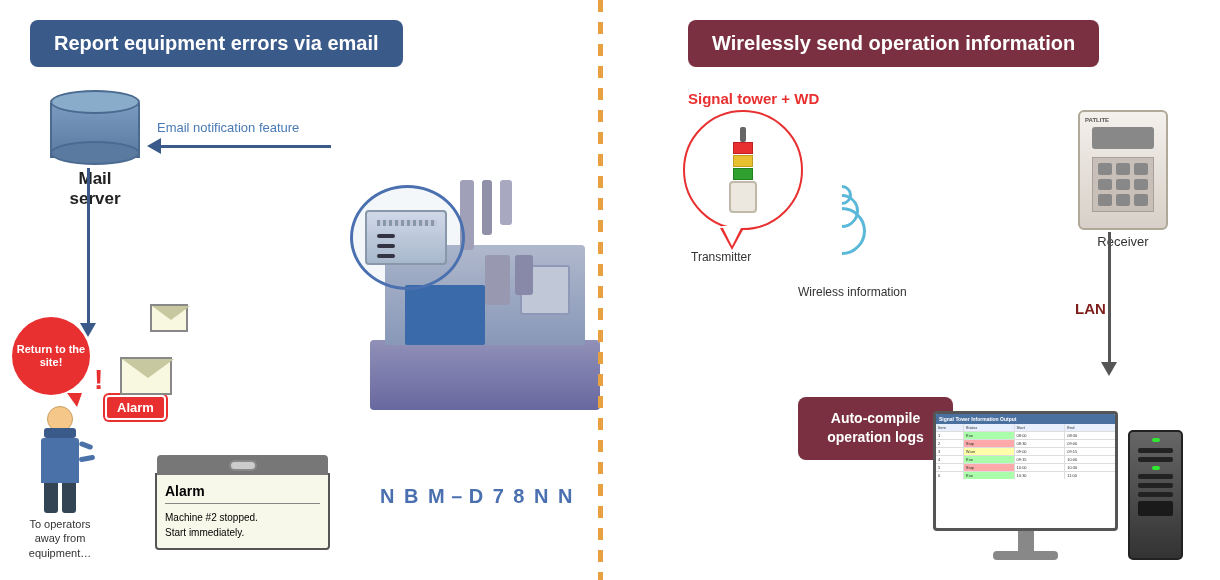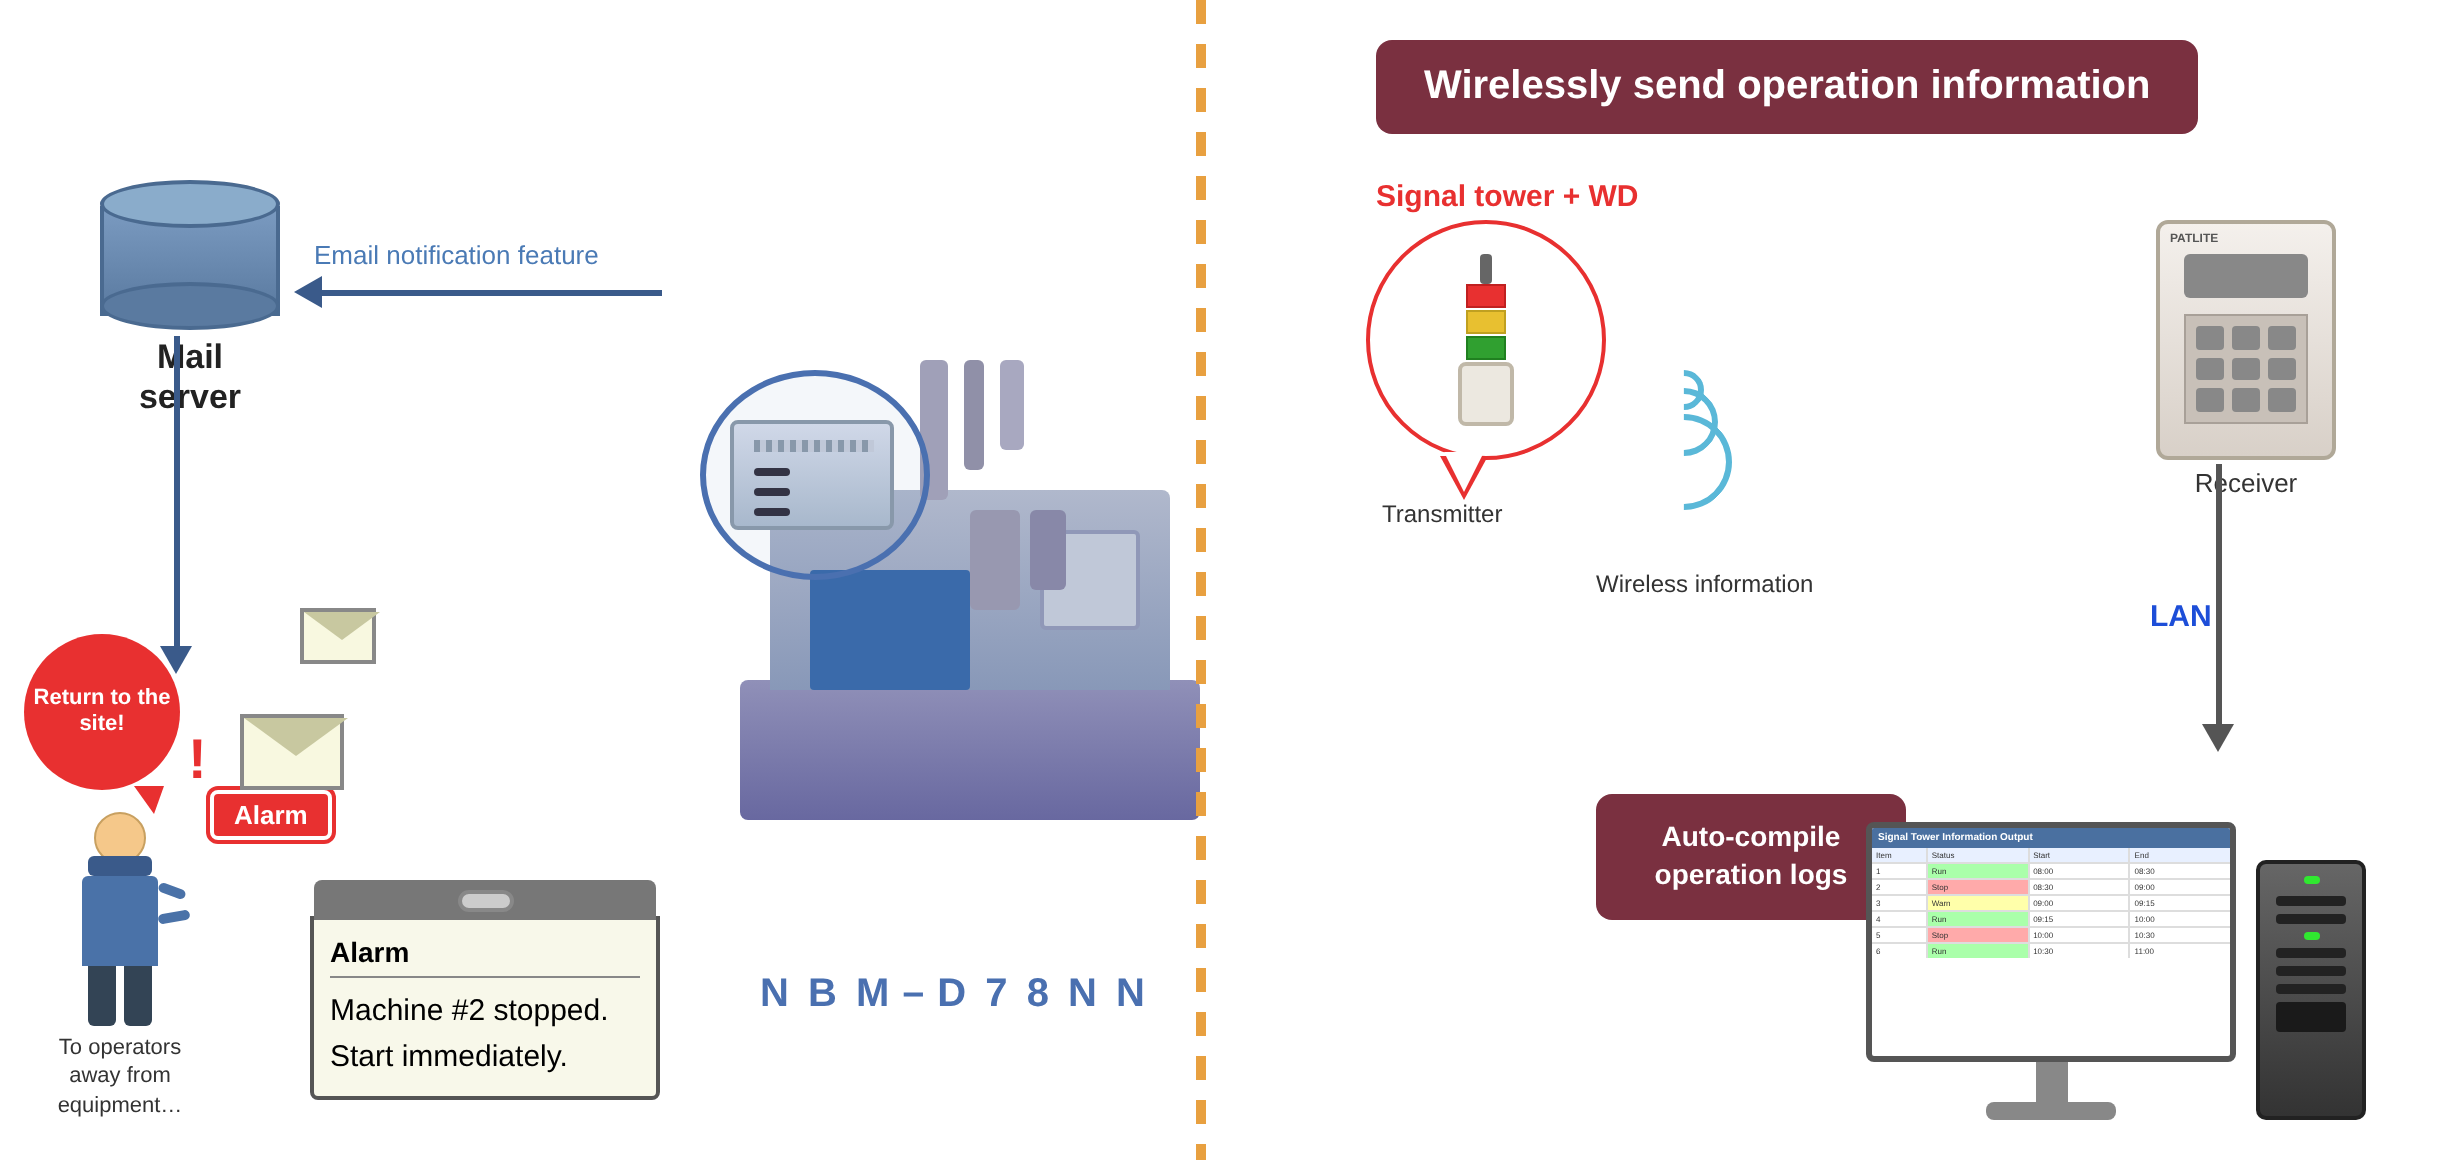--- a/index.html
+++ b/index.html
@@ -10,20 +10,23 @@
       font-family: Arial, sans-serif;
       overflow: hidden;
       position: relative;
     }
   </style>
 </head>
 <body>
 
 <div style="position:absolute;top:0;left:0;width:600px;height:580px;">
 
+  <div style="position:absolute;top:20px;left:30px;background:#3a5a8a;border-radius:8px;padding:12px 24px;">
+    <span style="color:#fff;font-size:20px;font-weight:bold;">Report equipment errors via email</span>
+  </div>
 
   <div style="position:absolute;top:85px;left:40px;text-align:center;width:110px;">
     <div style="position:relative;width:90px;height:80px;margin:0 auto;">
 
       <div style="position:absolute;top:18px;left:0;width:90px;height:55px;background:linear-gradient(180deg,#7a9ac0 0%,#5a7aa0 100%);border:2px solid #4a6a90;"></div>
 
       <div style="position:absolute;top:5px;left:0;width:90px;height:24px;background:#8aaccb;border:2px solid #4a6a90;border-radius:50%;"></div>
 
       <div style="position:absolute;bottom:0;left:0;width:90px;height:24px;background:#5a7aa0;border:2px solid #4a6a90;border-radius:50%;"></div>
     </div>
@@ -81,21 +84,21 @@
       <div style="width:14px;height:30px;background:#334455;border-radius:0 0 3px 3px;"></div>
     </div>
     <div style="font-size:11px;color:#333;margin-top:4px;line-height:1.3;">To operators<br>away from<br>equipment…</div>
   </div>
 
   <div style="position:absolute;bottom:30px;left:155px;background:#f8f8ea;border:2px solid #555;border-radius:0 0 4px 4px;width:175px;padding:8px;">
     <div style="position:absolute;top:-20px;left:0;right:0;height:20px;background:#777;border-radius:4px 4px 0 0;display:flex;align-items:center;justify-content:center;">
       <div style="width:28px;height:11px;background:#ccc;border-radius:6px;border:2px solid #888;"></div>
     </div>
     <div style="font-size:14px;font-weight:bold;border-bottom:1px solid #888;padding-bottom:4px;margin-bottom:6px;">Alarm</div>
-    <div style="font-size:15px;line-height:1.5;">
+    <div style="font-size:10px;line-height:1.5;">
       <div>Machine #2 stopped.</div>
       <div>Start immediately.</div>
     </div>
   </div>
 
 </div>
 
 <div style="position:absolute;left:598px;top:0;width:5px;height:580px;background:repeating-linear-gradient(to bottom,#e8a040 0px,#e8a040 12px,transparent 12px,transparent 22px);z-index:10;"></div>
 
 <div style="position:absolute;top:130px;left:360px;width:280px;height:280px;">
@@ -173,21 +176,21 @@
         <div style="background:#888;border-radius:2px;"></div>
         <div style="background:#888;border-radius:2px;"></div>
         <div style="background:#888;border-radius:2px;"></div>
         <div style="background:#888;border-radius:2px;"></div>
         <div style="background:#888;border-radius:2px;"></div>
       </div>
     </div>
     <div style="font-size:13px;color:#333;margin-top:4px;">Receiver</div>
   </div>
 
-  <div style="position:absolute;top:300px;left:472px;color:#1d4ed8;font-size:15px;font-weight:bold;">LAN</div>
+  <div style="position:absolute;top:300px;left:472px;color:#7f1d1d;font-size:15px;font-weight:bold;">LAN</div>
 
   <div style="position:absolute;top:232px;left:505px;width:3px;height:130px;background:#555;">
     <div style="position:absolute;bottom:-14px;left:-7px;width:0;height:0;border-left:8px solid transparent;border-right:8px solid transparent;border-top:14px solid #555;"></div>
   </div>
 
   <div style="position:absolute;bottom:120px;left:195px;background:#7a3040;color:#fff;padding:12px 16px;border-radius:8px;font-size:14px;font-weight:bold;line-height:1.4;width:155px;text-align:center;">
     <span>Auto-compile
 operation logs</span>
     <div style="position:absolute;right:-18px;top:50%;transform:translateY(-50%);width:0;height:0;border-top:10px solid transparent;border-bottom:10px solid transparent;border-left:20px solid #7a3040;"></div>
   </div>

